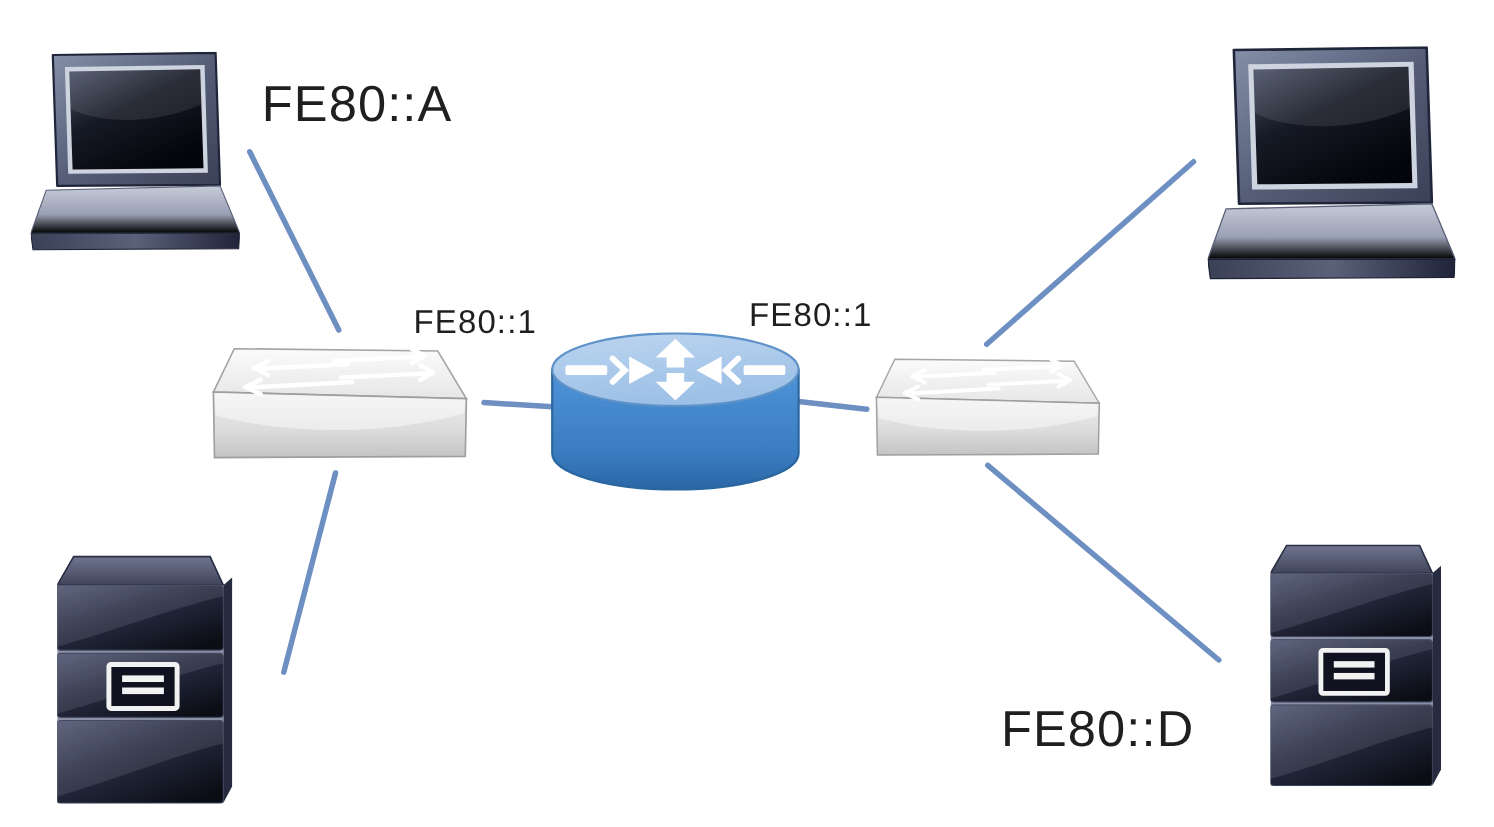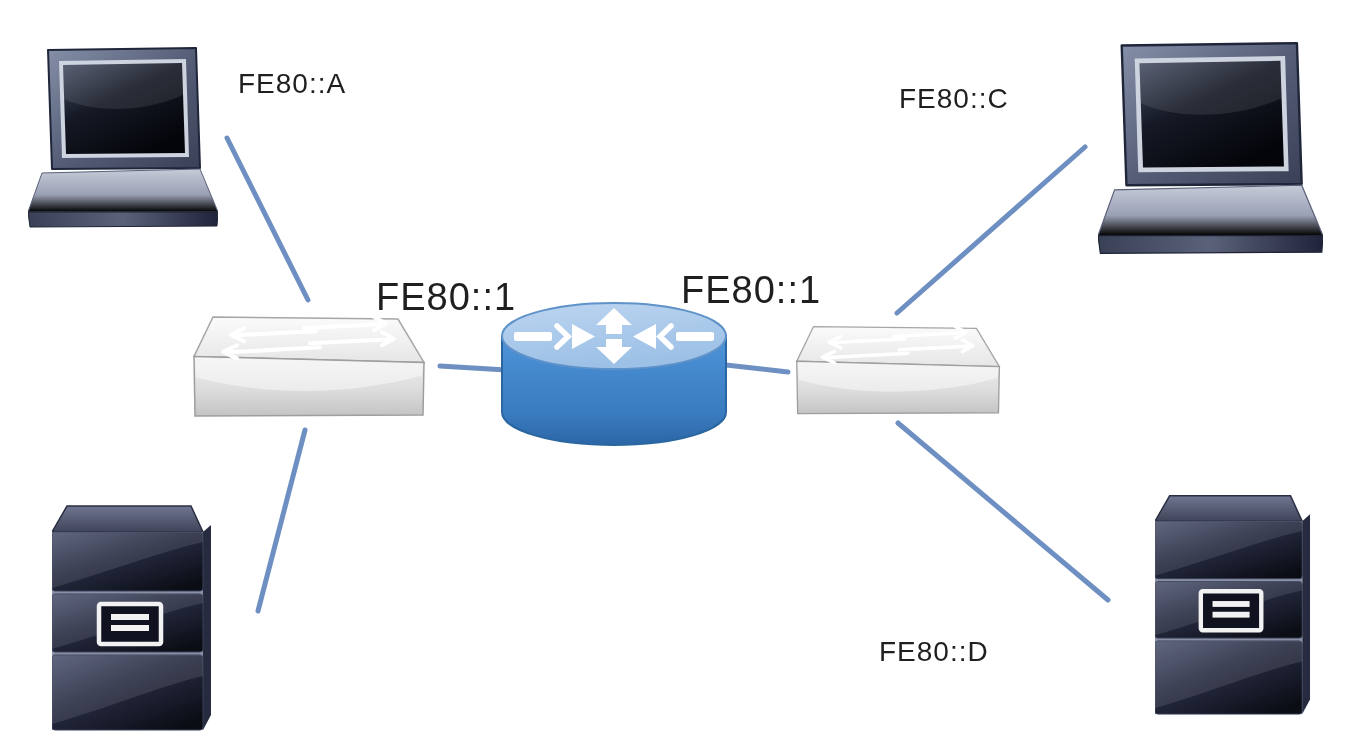--- a/index.html
+++ b/index.html
@@ -7,28 +7,28 @@
           font-family:"Liberation Sans",sans-serif}
   #links-svg{position:absolute;left:0;top:0;width:1358px;height:752px}
   .dev{position:absolute}
   #laptop-a{left:28px;top:47px;width:190px;height:184px}
   #laptop-c{left:1098px;top:42px;width:225px;height:216px}
   #switch-left{left:192px;top:313px;width:235px;height:109px}
   #switch-right{left:795px;top:323px;width:207px;height:96px}
   #router{left:500px;top:302px;width:228px;height:146px}
   #server-b{left:52px;top:500px;width:160px;height:232px}
   #server-d{left:1155px;top:490px;width:156px;height:226px}
-  .lbl{position:absolute;font-size:28px;line-height:1.1;color:#1f1f1f;letter-spacing:1px;white-space:nowrap}
-  .lbl-if{font-size:38px}
+  .lbl{position:absolute;font-size:46px;line-height:1.1;color:#1f1f1f;letter-spacing:1px;white-space:nowrap}
+  .lbl-if{font-size:30px}
   #label-a{left:238px;top:69px}
   #label-b{left:238px;top:642px}
   #label-1l{left:376px;top:277px}
   #label-1r{left:681px;top:270px}
   #label-c{left:899px;top:84px}
-  #label-d{left:879px;top:637px}
+  #label-d{left:910px;top:637px}
   .defs-holder{position:absolute;width:0;height:0}
 </style>
 </head>
 <body>
 
 <div class="canvas">
 
   <svg class="defs-holder" aria-hidden="true">
     <defs>
       <linearGradient id="g-bezel" x1="0" y1="0" x2="1" y2="1">
@@ -195,16 +195,15 @@
     <g>
       <rect x="47" y="104" width="62" height="40" rx="2" fill="#10131f" stroke="#f2f2f2" stroke-width="4.5"></rect>
       <rect x="59" y="114" width="38" height="6" fill="#f2f2f2"></rect>
       <rect x="59" y="125" width="38" height="6" fill="#f2f2f2"></rect>
     </g>
   </svg>
 
   <div class="lbl" id="label-a">FE80::A</div>
   <div class="lbl lbl-if" id="label-1l">FE80::1</div>
   <div class="lbl lbl-if" id="label-1r">FE80::1</div>
-  <div class="lbl" id="label-c">FE80::C</div>
   <div class="lbl" id="label-d">FE80::D</div>
 
 </div>
 
 </body></html>

